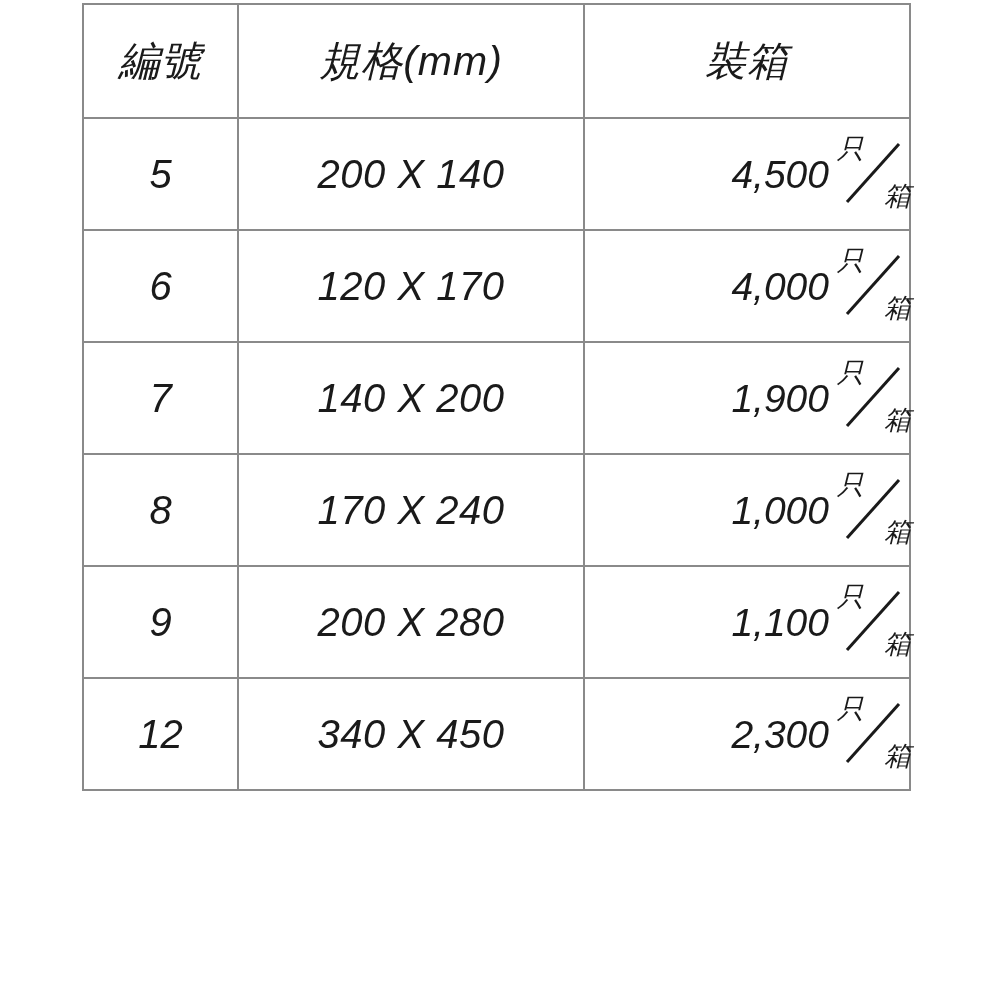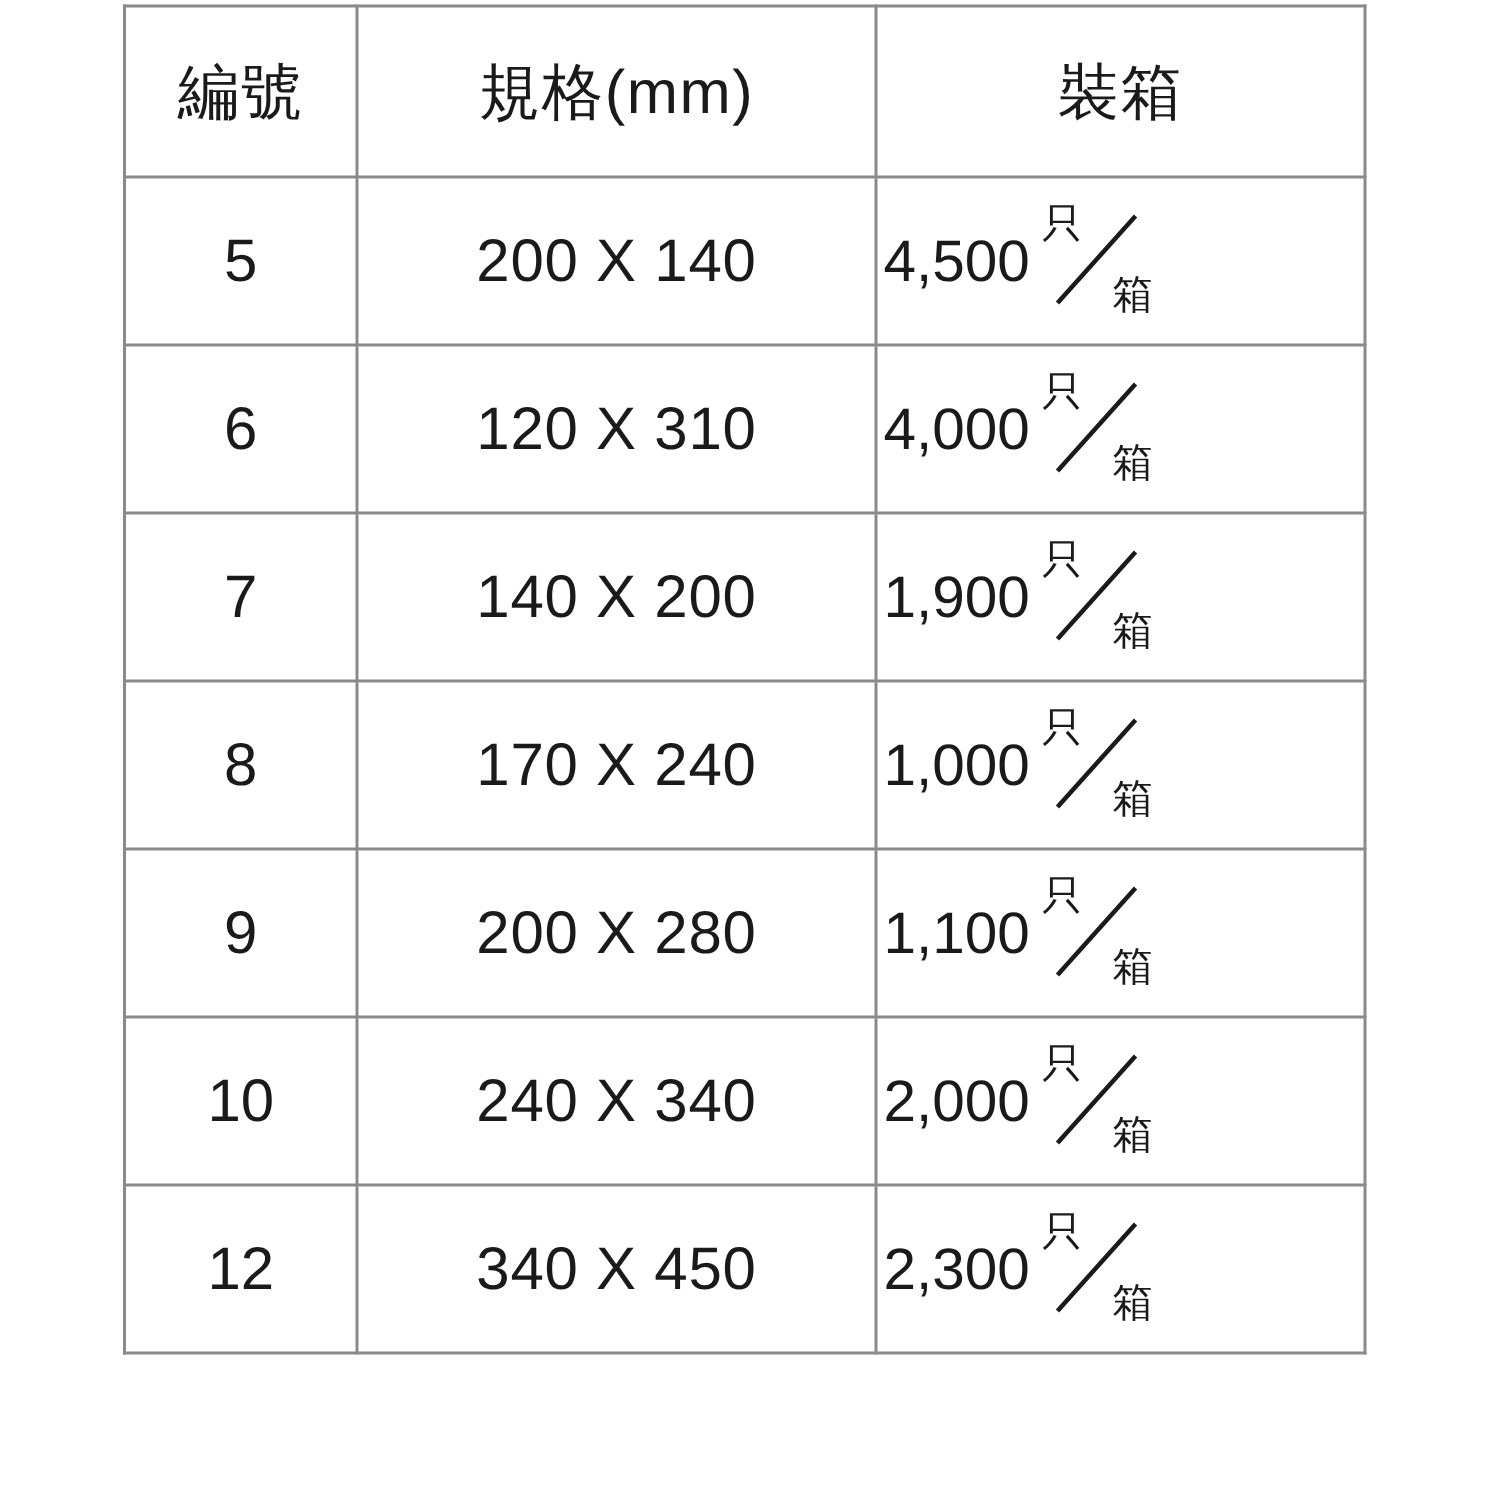--- a/index.html
+++ b/index.html
@@ -12,20 +12,21 @@
     height: 1000px;
     font-family: "Liberation Sans", sans-serif;
     color: #1a1a1a;
     overflow: hidden;
   }
   #sheet {
     position: relative;
     width: 1000px;
     height: 752px;
     box-sizing: border-box;
+    font-style: italic;
   }
   table.spec-table {
     position: absolute;
     left: 82px;
     top: 3px;
     width: 827px;
     border-collapse: collapse;
     table-layout: fixed;
   }
   table.spec-table col.c-code { width: 155px; }
@@ -57,21 +58,21 @@
   td.spec-cell {
     font-size: 39px;
     letter-spacing: 0.5px;
   }
   td.pack-cell {
     font-size: 39px;
   }
   .pack-inner {
     display: flex;
     align-items: center;
-    justify-content: flex-start;
+    justify-content: flex-end;
     gap: 8px;
     padding-left: 4px;
   }
   .pack-qty {
     font-size: 39px;
     line-height: 1;
   }
   
   .per-unit {
     position: relative;
@@ -139,21 +140,21 @@
                   </svg>
               </span>
               <span class="den">箱</span>
             </span>
           </div>
         </td>
       </tr>
 
       <tr>
         <td class="code-cell">6</td>
-        <td class="spec-cell">120 X 310</td>
+        <td class="spec-cell">120 X 170</td>
         <td class="pack-cell">
           <div class="pack-inner">
             <span class="pack-qty">4,000</span>
             <span class="per-unit">
               <span class="num">只</span>
               <span class="slash">
                 <svg width="60" height="66" viewBox="0 0 60 66">
                     <line x1="4" y1="62" x2="56" y2="4" stroke="#1a1a1a" stroke-width="3"></line>
                   </svg>
               </span>
@@ -213,38 +214,20 @@
                 <svg width="60" height="66" viewBox="0 0 60 66">
                     <line x1="4" y1="62" x2="56" y2="4" stroke="#1a1a1a" stroke-width="3"></line>
                   </svg>
               </span>
               <span class="den">箱</span>
             </span>
           </div>
         </td>
       </tr>
 
-      <tr>
-        <td class="code-cell">10</td>
-        <td class="spec-cell">240 X 340</td>
-        <td class="pack-cell">
-          <div class="pack-inner">
-            <span class="pack-qty">2,000</span>
-            <span class="per-unit">
-              <span class="num">只</span>
-              <span class="slash">
-                <svg width="60" height="66" viewBox="0 0 60 66">
-                    <line x1="4" y1="62" x2="56" y2="4" stroke="#1a1a1a" stroke-width="3"></line>
-                  </svg>
-              </span>
-              <span class="den">箱</span>
-            </span>
-          </div>
-        </td>
-      </tr>
 
 
       <tr>
         <td class="code-cell">12</td>
         <td class="spec-cell">340 X 450</td>
         <td class="pack-cell">
           <div class="pack-inner">
             <span class="pack-qty">2,300</span>
             <span class="per-unit">
               <span class="num">只</span>

